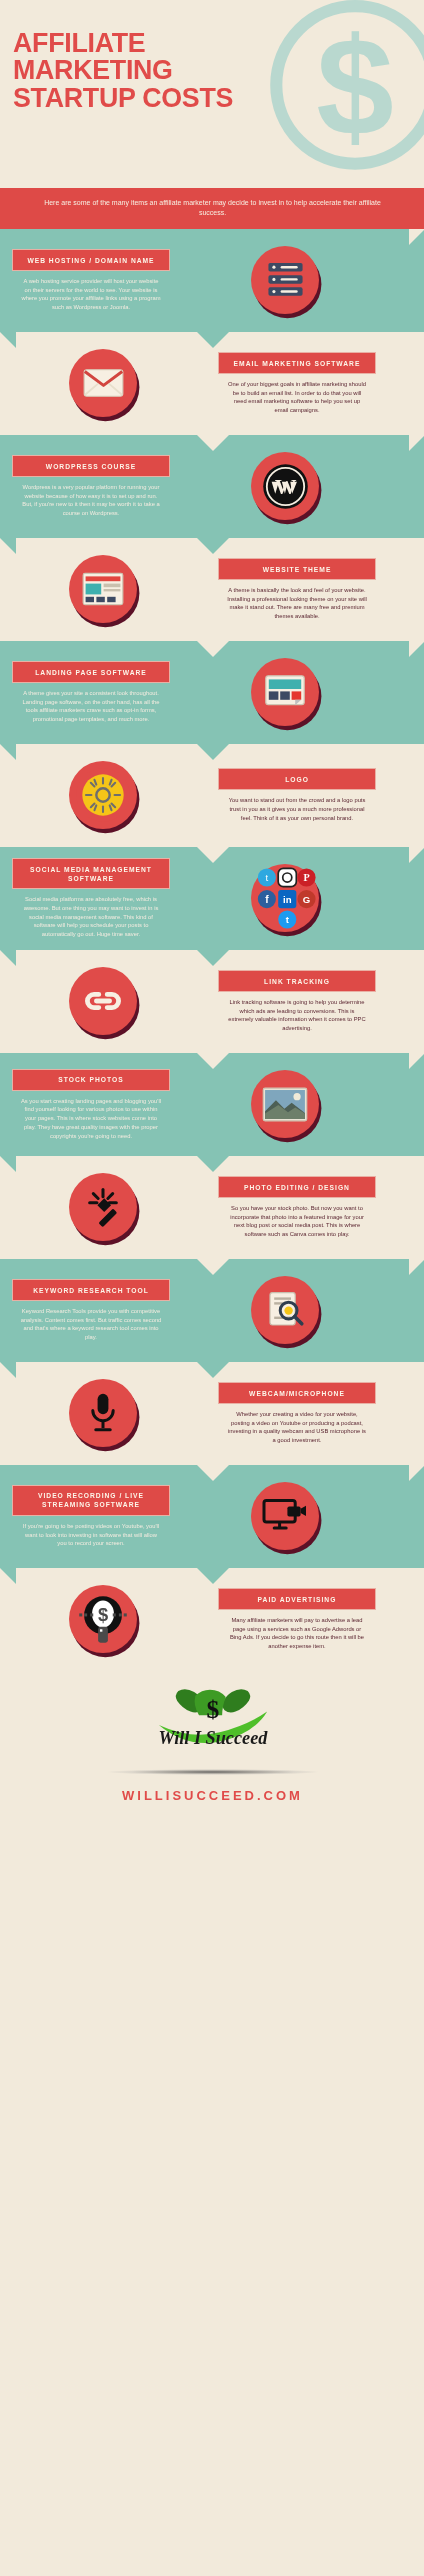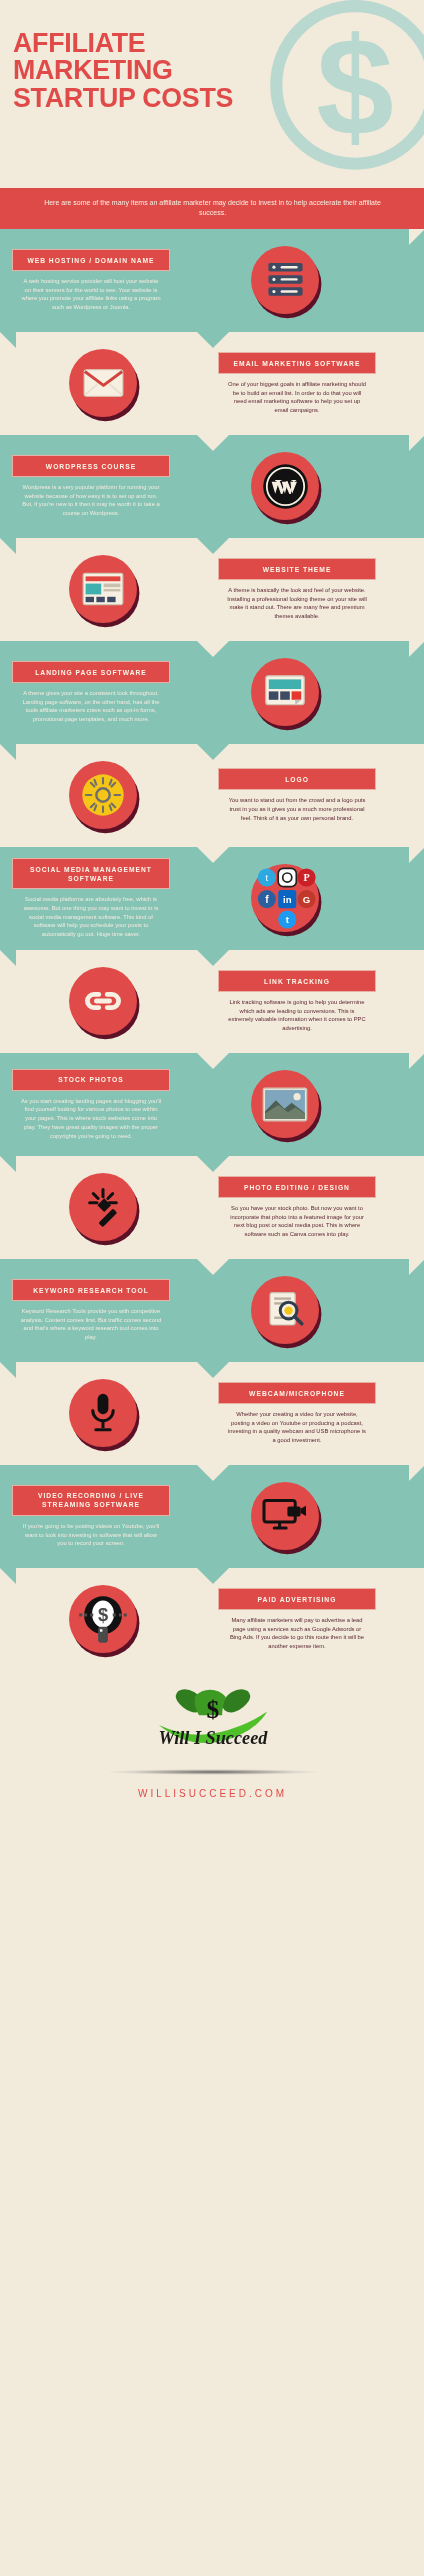--- a/index.html
+++ b/index.html
@@ -158,22 +158,22 @@
   }
   .brand-logo { margin: 0 auto; display: block; }
   .brand-divider {
     width: 212px; height: 6px;
     margin: 16px auto 13.4px auto;
     background: radial-gradient(ellipse at center, rgba(60,60,60,0.75) 0%, rgba(160,160,160,0.25) 55%, rgba(242,234,219,0) 72%);
     border-radius: 50%;
   }
   .brand-url {
     color: #e04b49;
-    font-size: 10px;
-    font-weight: normal;
+    font-size: 13px;
+    font-weight: bold;
     letter-spacing: 3px;
   }
 </style>
 </head>
 <body>
 
 <div id="page">
 
   <div class="hero">
     <svg class="hero-deco" viewBox="0 0 330 330">

